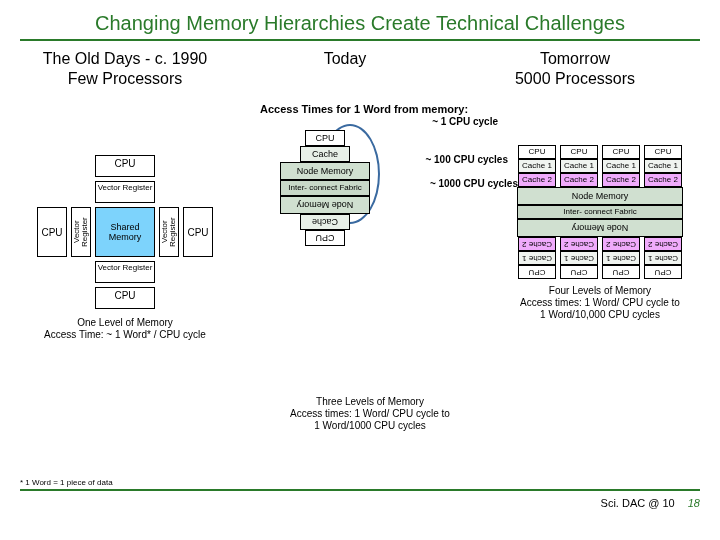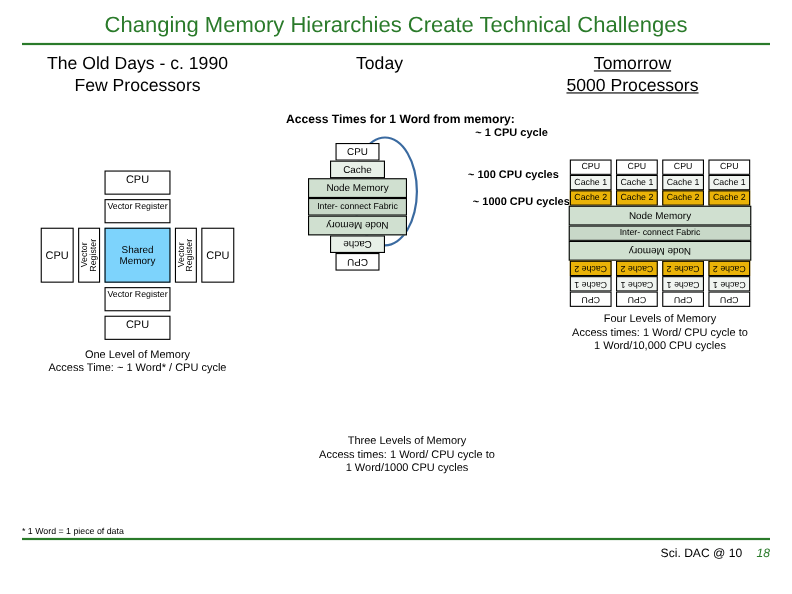--- a/index.html
+++ b/index.html
@@ -2,21 +2,21 @@
 <html><head>
 <meta charset="utf-8">
 <style>
   * { box-sizing: border-box; margin: 0; padding: 0; }
   body { width: 720px; height: 540px; font-family: Arial, sans-serif; background: #fff; position: relative; }
   .title { color: #2a7a2a; font-size: 20px; text-align: center; padding: 12px 0 4px; border-bottom: 2px solid #2a7a2a; margin: 0 20px 8px; }
   .cols { display: flex; padding: 0 20px; }
   .col-head { text-align: center; font-size: 16px; line-height: 1.25; }
   .col1 { width: 210px; }
   .col2 { width: 230px; }
-  .col3 { width: 230px; text-decoration: underline; }
+  .col3 { width: 230px; }
   .body { position: relative; height: 420px; margin-top: 6px; }
   
   
   .old { position: absolute; left: 20px; top: 60px; width: 210px; }
   .cpu-box { border: 1px solid #000; background: #fff; font-size: 10px; text-align: center; padding: 2px 0; }
   .vr-box { border: 1px solid #000; background: #fff; font-size: 8px; text-align: center; padding: 2px 1px; line-height: 1; }
   .vr-rot { writing-mode: vertical-rl; transform: rotate(180deg); }
   .sm-box { border: 1px solid #000; background: #7dd3fc; font-size: 9px; text-align: center; display: flex; align-items: center; justify-content: center; }
   .old-grid { display: grid; grid-template-columns: 30px 20px 60px 20px 30px; grid-template-rows: 22px 22px 50px 22px 22px; gap: 4px; justify-content: center; align-items: stretch; }
   .cell-empty {}
@@ -35,21 +35,21 @@
   .today-caption { font-size: 10px; text-align: center; margin-top: 6px; line-height: 1.2; }
   .cycle-label { position: absolute; font-size: 10px; font-weight: bold; }
   .arrow-oval { position: absolute; border: 2px solid #3a6aa0; border-radius: 50%; width: 60px; height: 100px; }
   
   
   .tomorrow { position: absolute; left: 500px; top: 50px; width: 200px; }
   .cpu-row, .c1-row, .c2-row, .nm-row, .ic-row { display: flex; justify-content: center; gap: 4px; }
   .mini { border: 1px solid #000; font-size: 8px; text-align: center; padding: 2px 0; width: 38px; line-height: 1; }
   .mini-cpu { background: #fff; }
   .mini-c1 { background: #f0f4f0; }
-  .mini-c2 { background: #eab308; }
+  .mini-c2 { background: #f0abfc; }
   .nm-wide { border: 1px solid #000; font-size: 9px; text-align: center; padding: 3px 0; width: 166px; background: #d0e0d0; }
   .ic-wide { border: 1px solid #000; font-size: 8px; text-align: center; padding: 2px 0; width: 166px; background: #c8d8c8; line-height: 1; }
   .tom-caption { font-size: 10px; text-align: center; margin-top: 6px; line-height: 1.2; }
   
   .footer { position: absolute; right: 20px; bottom: 6px; font-size: 11px; }
   .pagenum { color: #2a7a2a; margin-left: 10px; font-style: italic; }
   .hr-bottom { position: absolute; bottom: 24px; left: 20px; right: 20px; border-top: 2px solid #2a7a2a; }
 </style>
 </head>
 <body>

